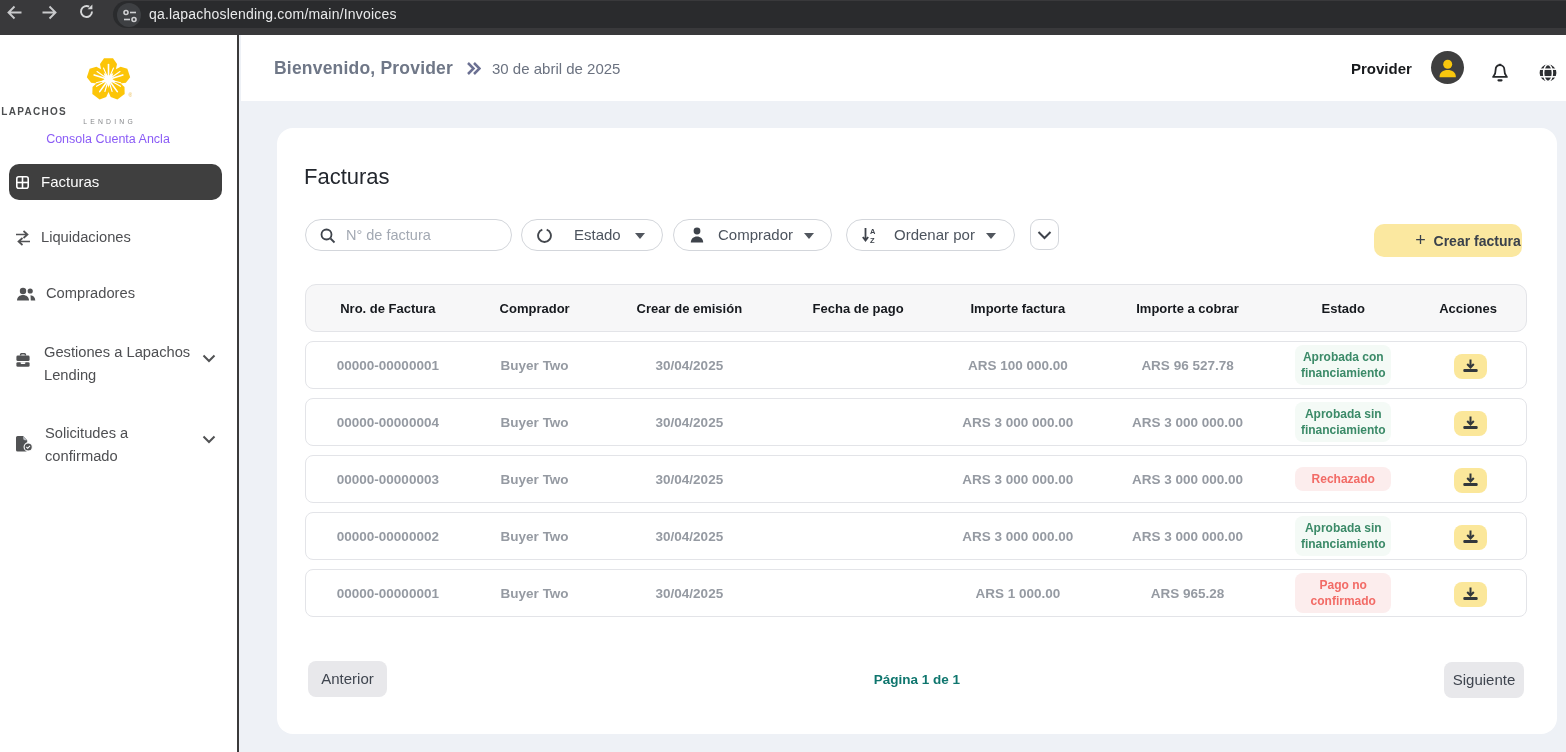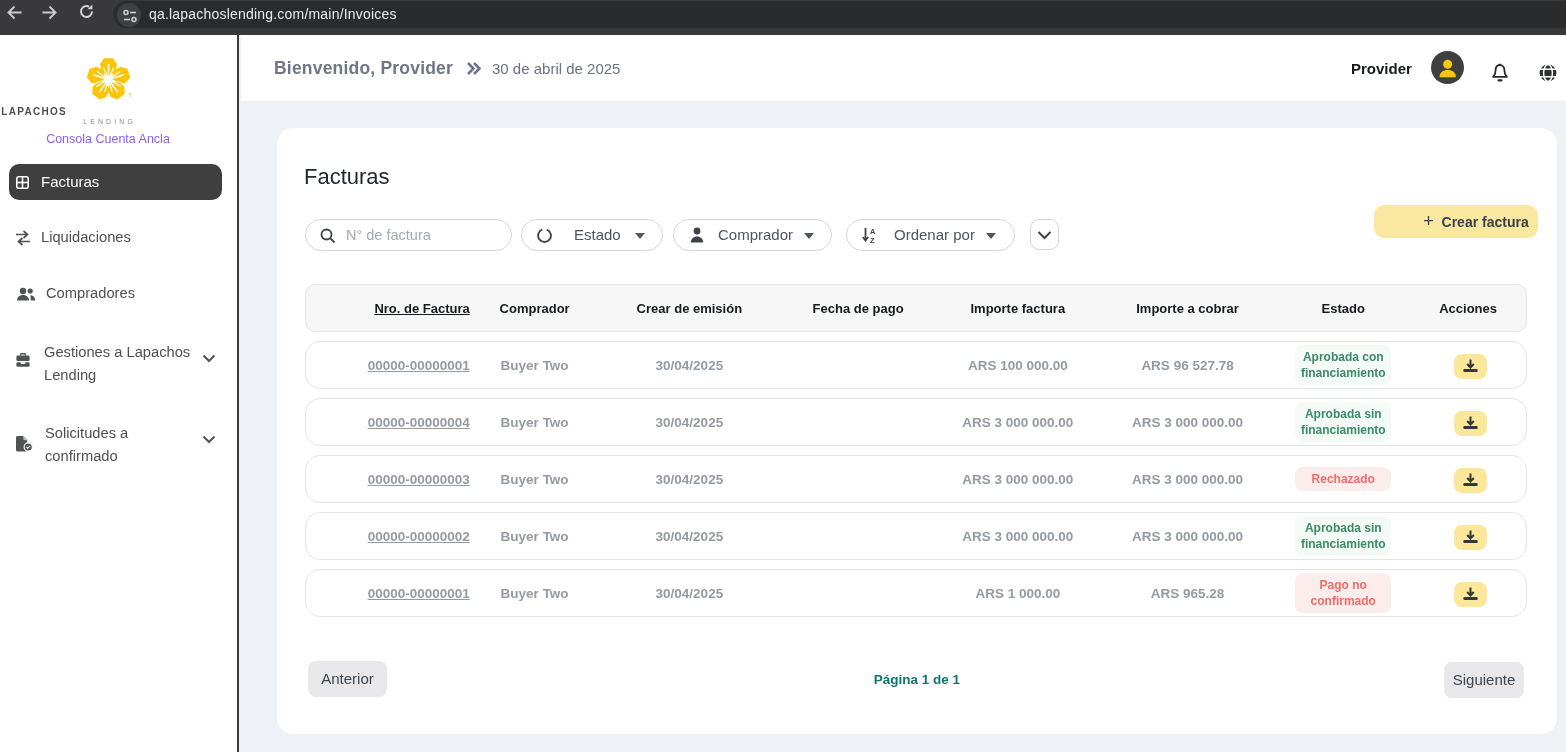--- a/index.html
+++ b/index.html
@@ -36,26 +36,26 @@
   
   .card { position:absolute; left:277px; top:128px; width:1280px; height:606px; background:#FFFFFF; border-radius:16px; }
   .title { position:absolute; left:304px; top:164px; font-size:22px; font-weight:500; color:#23272E; }
 
   
   .pill { position:absolute; top:219px; height:32px; border:1.5px solid #D3D6DB; border-radius:16px; background:#fff; }
   .ptxt { position:absolute; font-size:15px; color:#4D545E; top:6px; }
   .placeholder { position:absolute; left:40px; top:7px; font-size:14.5px; color:#A3A9B3; }
   .caret { position:absolute; width:0; height:0; border-left:5px solid transparent; border-right:5px solid transparent; border-top:6px solid #51565E; top:13px; }
   .chevbtn { position:absolute; left:1030px; top:219px; width:29px; height:31px; border:1.5px solid #D3D6DB; border-radius:9px; background:#fff; }
-  .crear { position:absolute; left:1374px; top:205px; width:164px; height:33px; background:#FBE8A0; border-radius:10px; font-size:14px; font-weight:bold; color:#3A414B; text-align:center; line-height:33px;padding-left:40px; }
+  .crear { position:absolute; left:1374px; top:224px; width:148px; height:33px; background:#FBE8A0; border-radius:10px; font-size:14px; font-weight:bold; color:#3A414B; text-align:center; line-height:33px;padding-left:40px; }
 
   
   .thead { position:absolute; left:305px; top:284px; width:1222px; height:48px; background:#F7F7F8; border:1px solid #E3E4E8; border-radius:11px; display:flex; align-items:center; font-size:13px; font-weight:bold; color:#16191E; }
-  .trow { position:absolute; left:305px; width:1222px; height:48px; background:#FFF; border:1px solid #E3E4E8; border-radius:15px; display:flex; align-items:center; font-size:13.5px; font-weight:bold; color:#959AA2; }
-  .c1{width:164px;text-align:right;text-decoration:underline;} .c2{width:130px;text-align:center;} .c3{width:180px;text-align:center;} .c4{width:158px;text-align:center;} .c5{width:162px;text-align:center;} .c6{width:178px;text-align:center;} .c7{width:134px;text-align:center;display:flex;justify-content:center;} .c8{width:116px;text-align:center;display:flex;justify-content:center;}
+  .trow { position:absolute; left:305px; width:1222px; height:48px; background:#FFF; border:1px solid #E3E4E8; border-radius:8px; display:flex; align-items:center; font-size:13.5px; font-weight:bold; color:#959AA2; }
+  .c1{width:164px;text-align:center;} .c2{width:130px;text-align:center;} .c3{width:180px;text-align:center;} .c4{width:158px;text-align:center;} .c5{width:162px;text-align:center;} .c6{width:178px;text-align:center;} .c7{width:134px;text-align:center;display:flex;justify-content:center;} .c8{width:116px;text-align:center;display:flex;justify-content:center;}
   .chip { border-radius:8px; font-size:12px; font-weight:bold; line-height:16px; padding:4px 0; width:96px; text-align:center; }
   .chip.g { background:#F4FAF6; color:#3B8A68; }
   .chip.r { background:#FCEDED; color:#F26B66; }
   .dlbtn { width:33px; height:25px; background:#FBE79A; border-radius:8px; display:flex; align-items:center; justify-content:center; transform:translate(2px,1px); }
 
   
   .pagbtn { position:absolute; height:36px; background:#E8E8EB; border-radius:8px; font-size:15px; font-weight:500; color:#3F454F; text-align:center; line-height:36px; }
   .pagtxt { position:absolute; left:857px; top:672px; width:120px; text-align:center; font-size:13.5px; font-weight:bold; color:#0f766e; }
 </style>
 </head>

